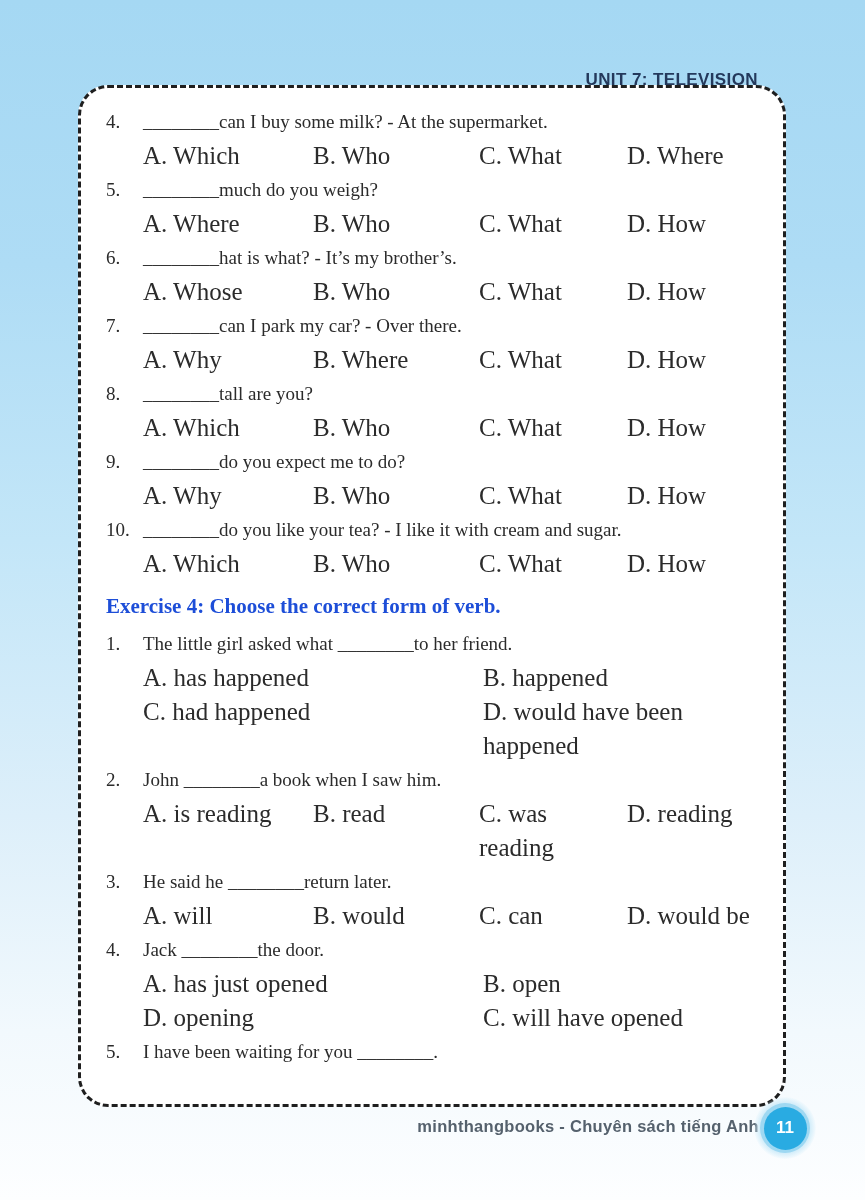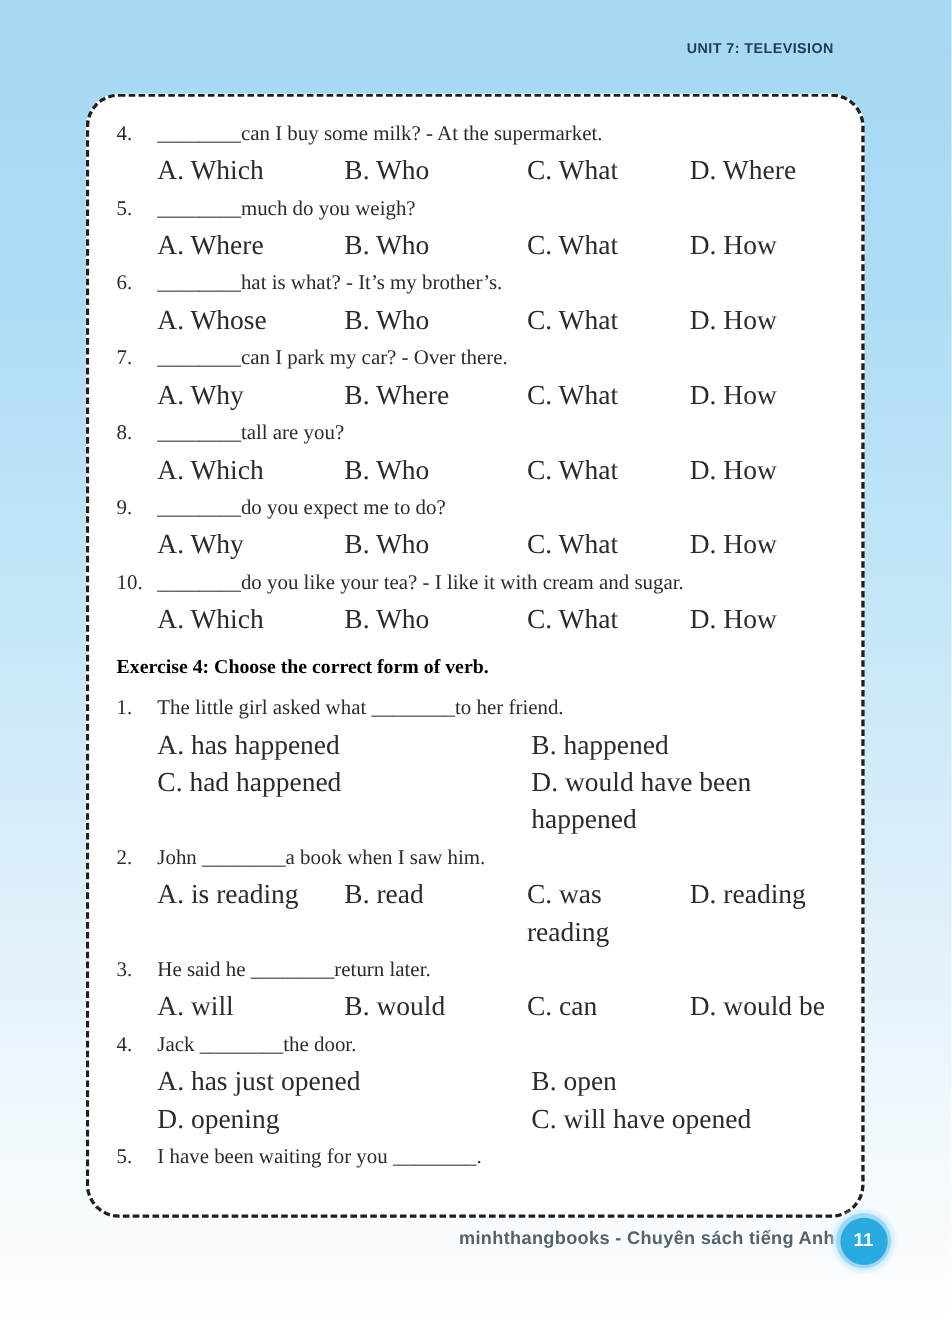--- a/index.html
+++ b/index.html
@@ -3,43 +3,43 @@
 <meta charset="utf-8">
 <style>
   * { margin:0; padding:0; box-sizing:border-box; }
   html,body { width:865px; height:1200px; }
   .page {
     position:relative; width:865px; height:1200px; overflow:hidden;
     background:linear-gradient(180deg,#a5d8f3 0%, #aedcf5 22%, #c3e6f8 45%, #ddeffa 68%, #f2f9fd 86%, #fdfeff 100%);
     font-family:"Liberation Serif", serif;
   }
   .unit-title {
-    position:absolute; top:36px; right:107px;
+    position:absolute; top:70px; right:107px;
     font-family:"Liberation Sans", sans-serif; font-weight:bold;
-    font-size:13px; letter-spacing:.4px; color:#24395c;
+    font-size:17px; letter-spacing:.4px; color:#24395c;
   }
   .sheet {
     position:absolute; left:78px; top:85px; width:708px; height:1022px;
     background:#ffffff; border:3px dashed #1f1f1f; border-radius:30px;
     padding:17px 20px 0 25px;
   }
   .qline {
     display:flex; align-items:baseline; line-height:34px;
     font-size:19px; color:#2b2b2b; white-space:nowrap;
   }
   .qnum { flex:none; width:37px; }
   .qtext { flex:1; }
   .opts {
     display:grid; margin-left:37px; line-height:34px;
     font-size:25px; color:#2b2b2b;
   }
   .cols4 { grid-template-columns:170px 166px 148px 1fr; }
   .cols2 { grid-template-columns:340px 1fr; }
   .ex-heading {
-    color:#000000; font-weight:bold; font-size:18px;
+    color:#1d4ed8; font-weight:bold; font-size:21px;
     line-height:40px; margin:5px 0 1px;
   }
   .footer-brand {
     position:absolute; top:1117px; right:106px;
     font-family:"Liberation Sans", sans-serif; font-weight:bold;
     font-size:16.5px; color:#55616d; letter-spacing:.3px;
   }
   .badge-glow {
     position:absolute; left:754px; top:1097px; width:62px; height:62px;
     border-radius:50%;

